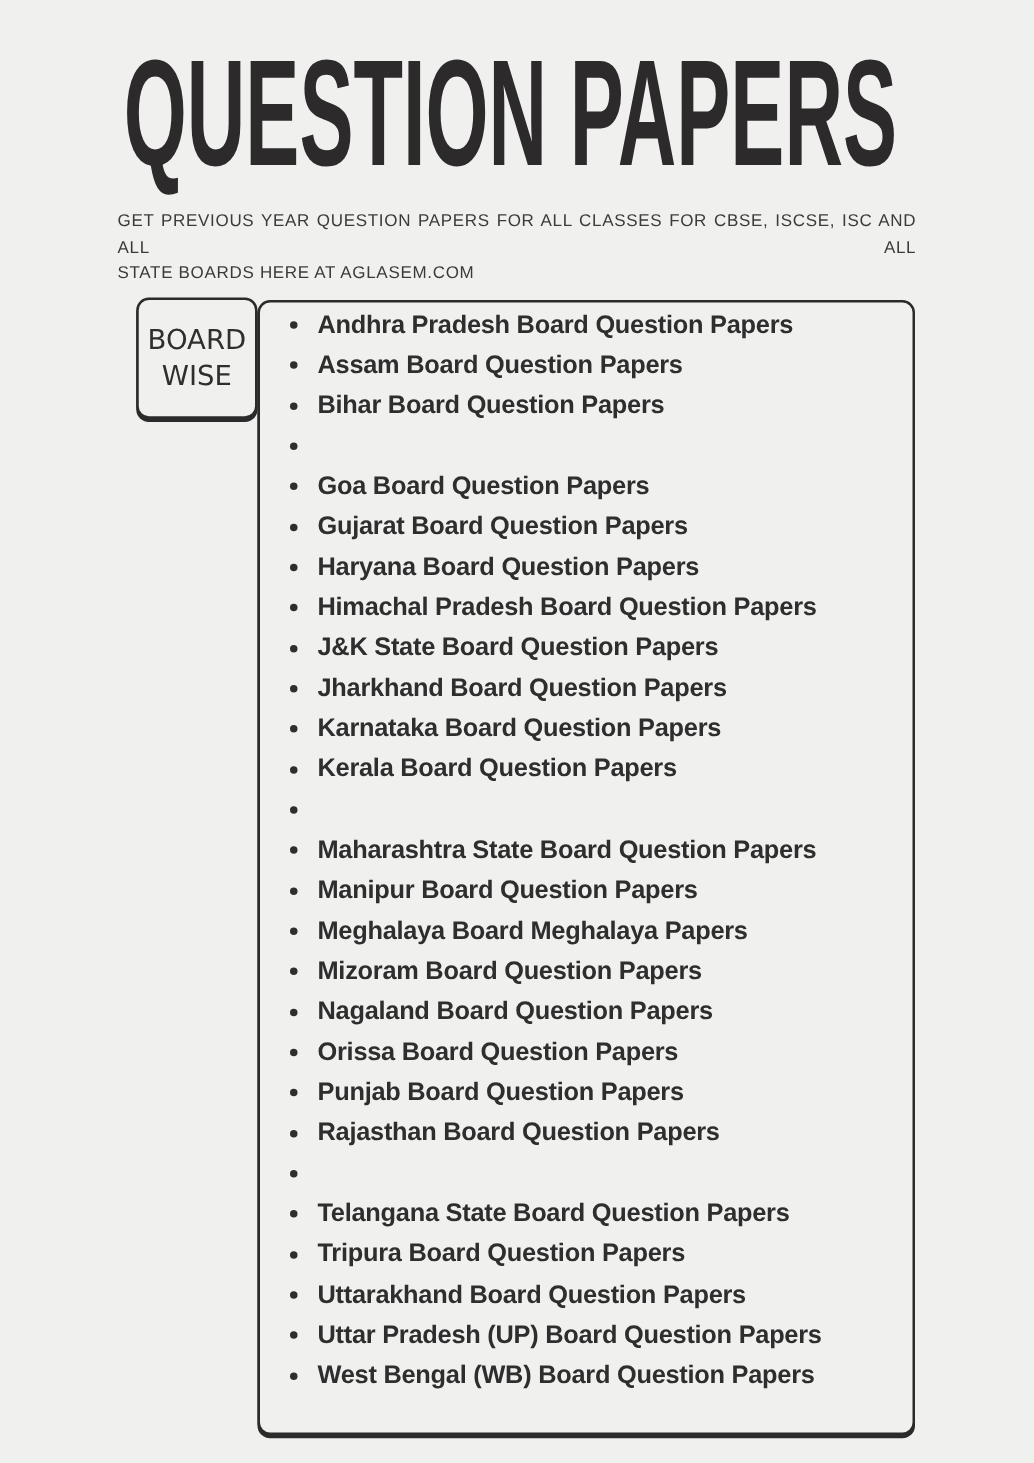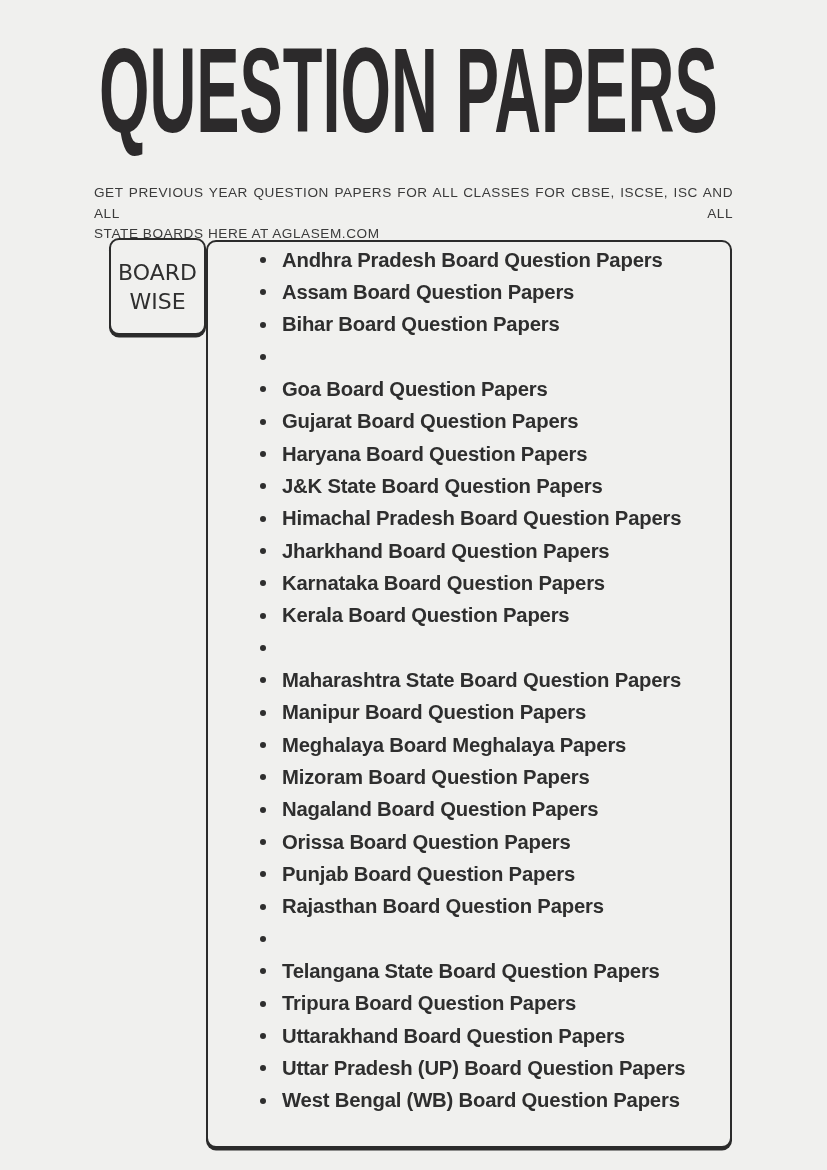--- a/index.html
+++ b/index.html
@@ -45,21 +45,20 @@
     width: 639px;
     font-size: 13.6px;
     line-height: 20.5px;
     letter-spacing: 0.55px;
     color: #3b3b3b;
     font-weight: normal;
   }
   .subtitle .line1 {
     text-align: justify;
     text-align-last: justify;
-    margin-top: 16px;
   }
   .subtitle .line2 {
     text-align: left;
   }
 
   
   .card {
     position: absolute;
     box-sizing: border-box;
     border: 2.5px solid #2b2b2b;
@@ -97,21 +96,20 @@
   }
   .board-list {
     margin: 0;
     padding: 2px 0 0 0;
     list-style: none;
   }
   .board-list li {
     height: 32.33px;
     display: flex;
     align-items: center;
-    padding-left: 28px;
   }
   .bullet {
     flex: none;
     width: 6px;
     height: 6px;
     border-radius: 50%;
     background: #2e2e2e;
     margin-left: 24px;
   }
   .item-text {
@@ -171,26 +169,26 @@
           <span class="item-text">Gujarat Board Question Papers</span>
         </li>
 
         <li>
           <span class="bullet"></span>
           <span class="item-text">Haryana Board Question Papers</span>
         </li>
 
         <li>
           <span class="bullet"></span>
+          <span class="item-text">Himachal Pradesh Board Question Papers</span>
+        </li>
+
+        <li>
+          <span class="bullet"></span>
           <span class="item-text">J&amp;K State Board Question Papers</span>
-        </li>
-
-        <li>
-          <span class="bullet"></span>
-          <span class="item-text">Himachal Pradesh Board Question Papers</span>
         </li>
 
         <li>
           <span class="bullet"></span>
           <span class="item-text">Jharkhand Board Question Papers</span>
         </li>
 
         <li>
           <span class="bullet"></span>
           <span class="item-text">Karnataka Board Question Papers</span>

